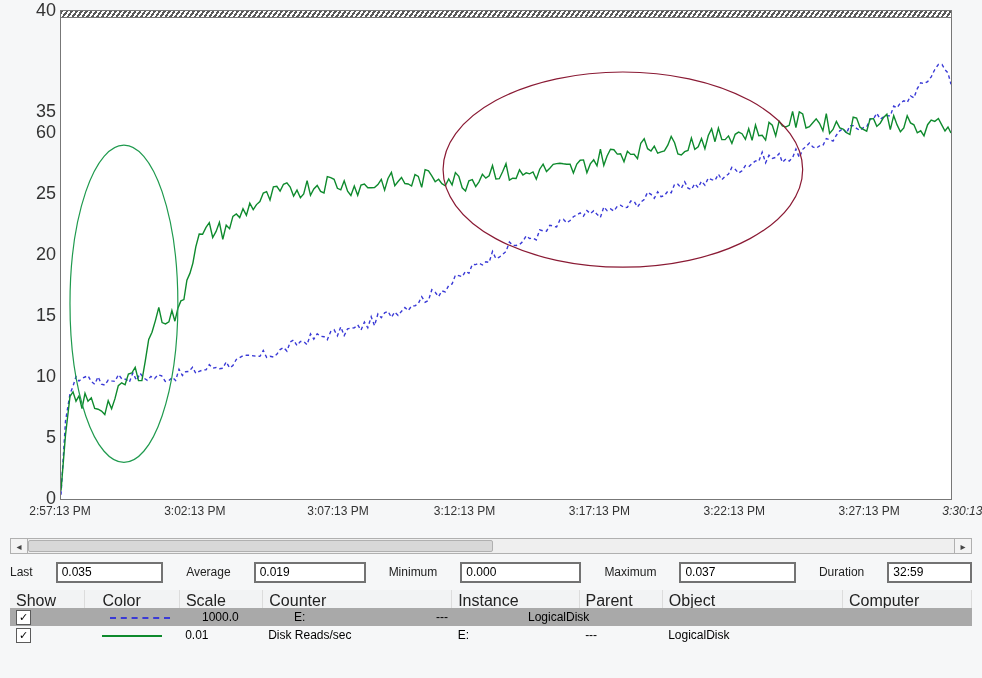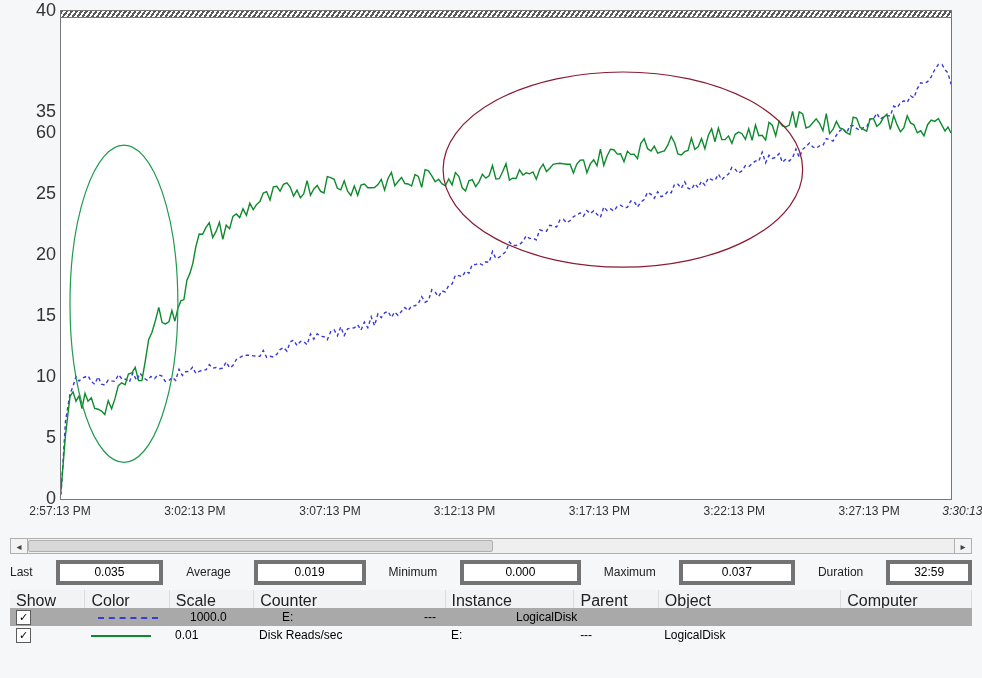--- a/index.html
+++ b/index.html
@@ -12,29 +12,29 @@
   .xtick{position:absolute;top:494px;font-size:12px;color:#333;transform:translateX(-50%);white-space:nowrap;}
   
   .hscroll{position:absolute;left:10px;top:538px;width:962px;height:16px;background:#e9e9e9;border:1px solid #b0b0b0;box-sizing:border-box;display:flex;align-items:stretch;}
   .hscroll .arrow{width:16px;background:#f3f3f3;border-right:1px solid #b0b0b0;display:flex;align-items:center;justify-content:center;color:#444;font-size:10px;user-select:none;}
   .hscroll .arrow:last-child{border-right:none;border-left:1px solid #b0b0b0;}
   .hscroll .track{flex:1;position:relative;background:#efefef;}
   .hscroll .thumb{position:absolute;top:1px;bottom:1px;left:0;width:50%;background:#d8d8d8;border:1px solid #b0b0b0;border-radius:2px;}
   
   .stats{position:absolute;left:10px;top:562px;width:962px;height:20px;display:flex;align-items:center;gap:23px;}
   .stats .lbl{color:#222;white-space:nowrap;}
-  .stats .val{background:#fff;border:4px solid #737373;height:17px;line-height:17px;text-align:center;padding:0 4px;font-variant-numeric:tabular-nums;}
+  .stats .val{background:#fff;border:2px solid #737373;height:17px;line-height:17px;text-align:left;padding:0 4px;font-variant-numeric:tabular-nums;}
   .val-last{width:105px;} .val-avg{width:110px;} .val-min{width:120px;} .val-max{width:115px;} .val-dur{width:80px;}
   
   .legend-table{position:absolute;left:10px;top:590px;width:962px;}
   .legend-table .head{display:flex;height:18px;background:#f2f3f4;}
   .legend-table .head .cell{border-right:1px solid #dcdcdc;padding:2px 6px 0 6px;color:#222;font-size:16px;white-space:nowrap;overflow:hidden;}
   .legend-table .row{display:flex;height:18px;align-items:center;}
   .legend-table .row .cell{padding:0 6px;font-size:12px;white-space:nowrap;overflow:hidden;}
-  .c-show{width:70px;} .c-color{width:80px;} .c-scale{width:80px;} .c-counter{width:200px;} .c-inst{width:130px;} .c-parent{width:80px;} .c-obj{width:190px;} .c-comp{width:132px;}
+  .c-show{width:70px;} .c-color{width:80px;margin-left:12px;} .c-scale{width:80px;} .c-counter{width:200px;} .c-inst{width:130px;} .c-parent{width:80px;} .c-obj{width:190px;} .c-comp{width:132px;}
   .row-sel{background:#a9a9a9;}
   .legend-line{display:inline-block;width:60px;height:0;vertical-align:middle;}
   .chk{width:13px;height:13px;border:1px solid #5b5b5b;background:#fff;display:inline-flex;align-items:center;justify-content:center;font-size:11px;line-height:11px;color:#000;}
 </style>
 </head>
 <body>
 <div class="root">
 
 <div class="chart-wrap">
   <div class="plot">
@@ -53,21 +53,21 @@
         <div class="ytick" style="top: 305px;">15</div>
         <div class="ytick" style="top: 244px;">20</div>
         <div class="ytick" style="top: 183px;">25</div>
         <div class="ytick" style="top: 122px;">60</div>
         <div class="ytick" style="top: 61px; margin-top: 40px;">35</div>
         <div class="ytick" style="top: 0px;">40</div>
       </div>
   <div id="xticks">
         <div class="xtick" style="left: 50px;">2:57:13 PM</div>
         <div class="xtick" style="left: 184.848px;">3:02:13 PM</div>
-        <div class="xtick" style="left: 320px;">3:07:13 PM</div>
+        <div class="xtick" style="left: 328px;">3:07:13 PM</div>
         <div class="xtick" style="left: 454.545px;">3:12:13 PM</div>
         <div class="xtick" style="left: 589.394px;">3:17:13 PM</div>
         <div class="xtick" style="left: 724.242px;">3:22:13 PM</div>
         <div class="xtick" style="left: 859.091px;">3:27:13 PM</div>
         <div class="xtick" style="left: 963px; font-style: italic;">3:30:13 PM</div>
       </div>
 </div>
 
 <div class="hscroll">
   <div class="arrow">◂</div>

